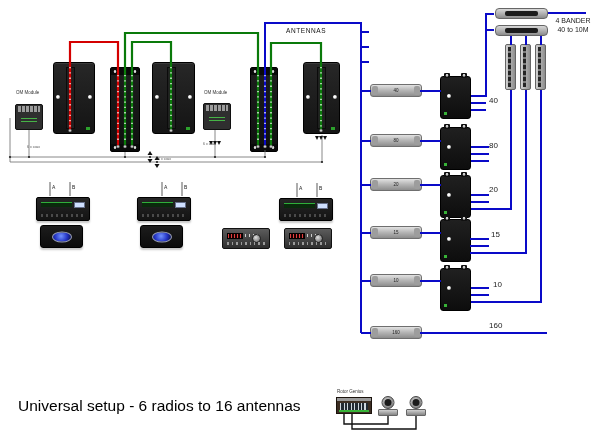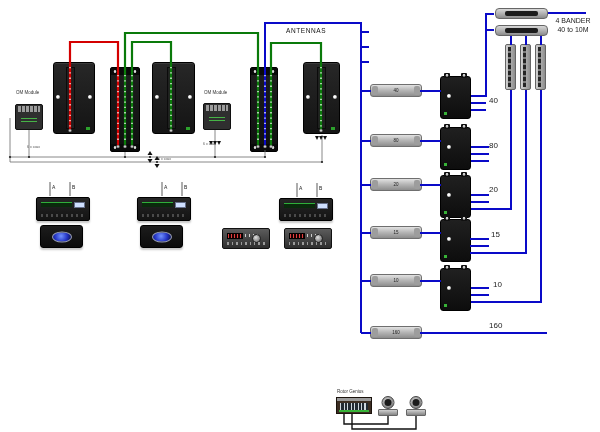--- a/index.html
+++ b/index.html
@@ -270,20 +270,21 @@
     <div class="pbase"></div>
     <div class="pknob"></div>
     <div class="pcap"></div>
   </div>
   <div class="pot" style="left:406px;top:396px;">
     <div class="pbase"></div>
     <div class="pknob"></div>
     <div class="pcap"></div>
   </div>
 
+  <div class="t caption" style="left:18px;top:397px;">Universal setup - 6 radios to 16 antennas</div>
 
   <svg class="overlay" width="600" height="432" viewBox="0 0 600 432">
     <g stroke="#0a0ac8" stroke-width="2" fill="none">
       <path d="M265,147 V23 H361 V333"></path>
       <path d="M361,32 h8 M361,47 h8 M361,62 h8"></path>
       <path d="M361,91 H371 M420,91 H441 M361,141 H371 M420,141 H441 M361,185 H371 M420,185 H441 M361,233 H371 M420,233 H441 M361,281 H371 M420,281 H441 M361,333 H371 M420,333 H547"></path>
       <path d="M471,96 H486 V14 H494 M486,30 H494 M471,103 H486 M471,110 H486"></path>
       <path d="M471,147 H489 M471,154 H489 M471,161 H489"></path>
       <path d="M471,195 H489 M471,202 H489 M471,209 H511 V90"></path>
       <path d="M470,239 H489 M470,246 H489 M470,253 H526 V90"></path>

